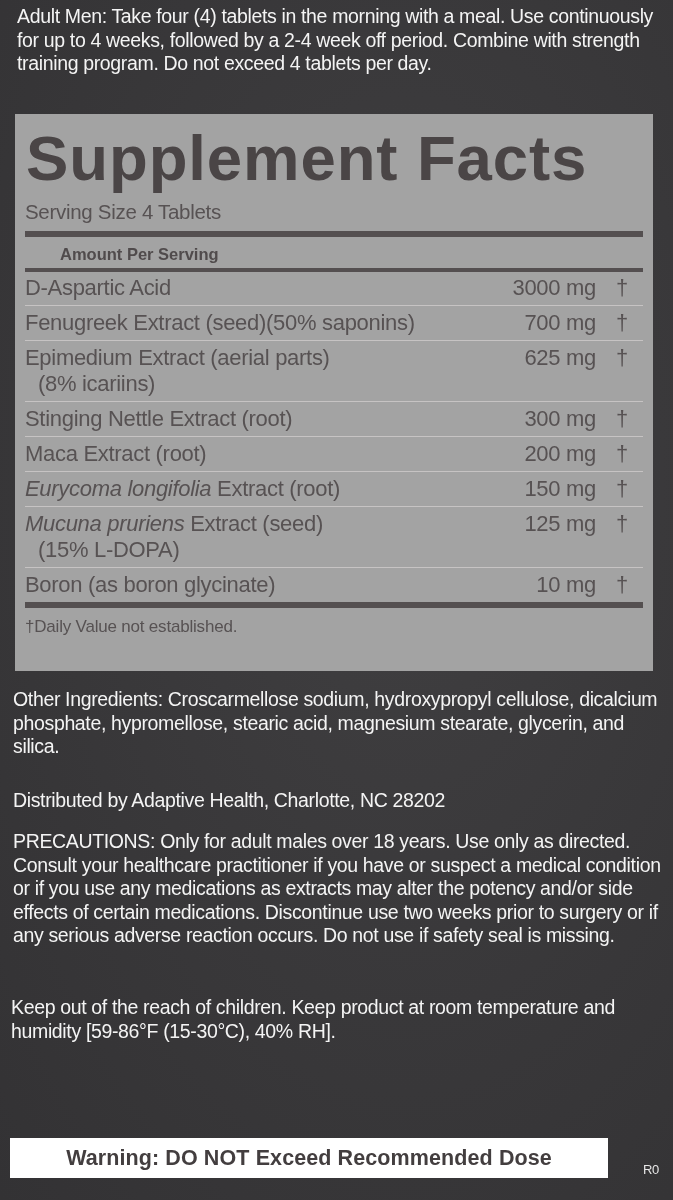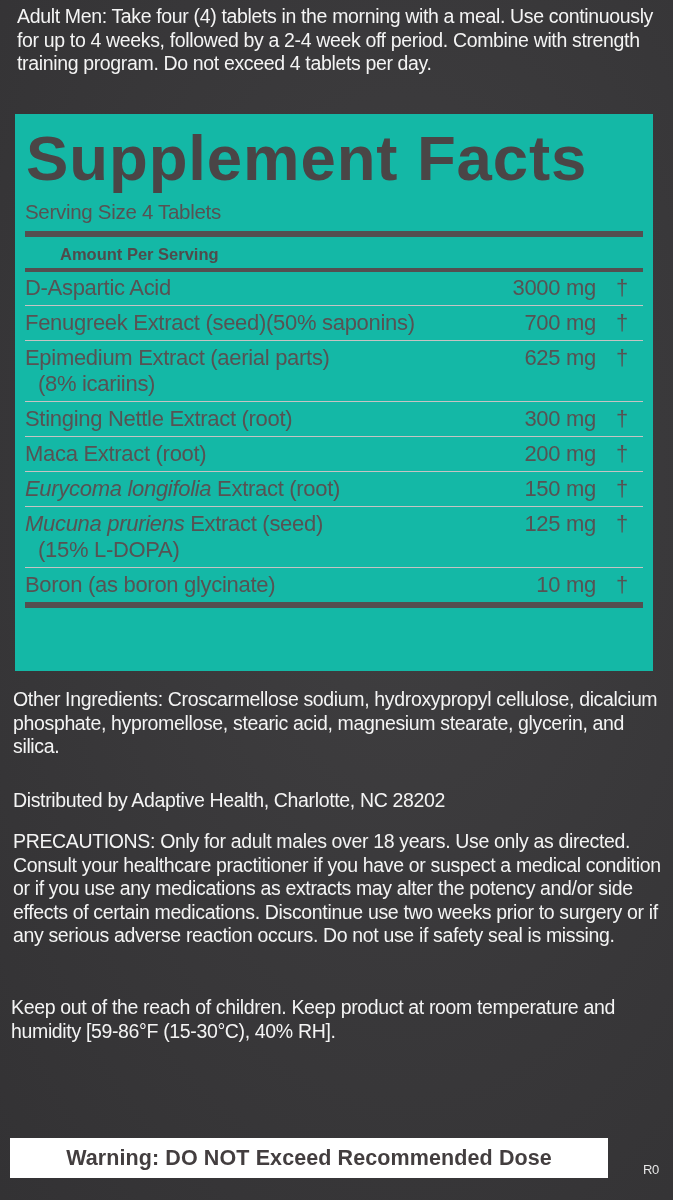--- a/index.html
+++ b/index.html
@@ -13,21 +13,21 @@
   }
   .para {
     position: absolute; left: 12px; width: 650px;
     font-size: 19.5px; line-height: 23.5px;
     letter-spacing: -0.35px;
     color: #f4f4f4;
   }
   #directions { top: 5px; left: 17px; }
   #panel {
     position: absolute; left: 15px; top: 114px; width: 638px; height: 557px;
-    background: #14b8a6; color: #4a4546;
+    background: #a3a3a3; color: #4a4546;
     box-sizing: border-box; padding: 0 10px 0 10px;
   }
   .title {
     font-weight: bold; font-size: 63.5px; line-height: 70px;
     letter-spacing: 0.9px; color: #4a4546; margin-top: 9px; white-space: nowrap;
     margin-left: 1px;
   }
   .serving { font-size: 20.5px; line-height: 23px; color: #575253; letter-spacing: -0.3px; margin-top: 7px; }
   .rule-thick { height: 6px; background: #544f50; margin: 8px 0 0 0; }
   .rule-med { height: 4px; background: #544f50; }
@@ -108,20 +108,21 @@
         <div class="amt">125 mg</div>
         <div class="dv">†</div>
       </div>
       <div class="row">
         <div class="name"><span><span>Boron (as boron glycinate)</span></span></div>
         <div class="amt">10 mg</div>
         <div class="dv">†</div>
       </div>
     </div>
   <div class="rule-thick" style="margin-top:0;"></div>
+  <div class="footnote">†Daily Value not established.</div>
 </div>
 
 <div id="other" class="para">Other Ingredients: Croscarmellose sodium, hydroxypropyl cellulose, dicalcium phosphate, hypromellose, stearic acid, magnesium stearate, glycerin, and silica.</div>
 <div id="distributed" class="para">Distributed by Adaptive Health, Charlotte, NC 28202</div>
 <div id="precautions" class="para">PRECAUTIONS: Only for adult males over 18 years. Use only as directed. Consult your healthcare practitioner if you have or suspect a medical condition or if you use any medications as extracts may alter the potency and/or side effects of certain medications. Discontinue use two weeks prior to surgery or if any serious adverse reaction occurs. Do not use if safety seal is missing.</div>
 <div id="storage" class="para">Keep out of the reach of children. Keep product at room temperature and humidity [59-86°F (15-30°C), 40% RH].</div>
 
 <div id="warning">Warning: DO NOT Exceed Recommended Dose</div>
 <div id="code">R0</div>
 

